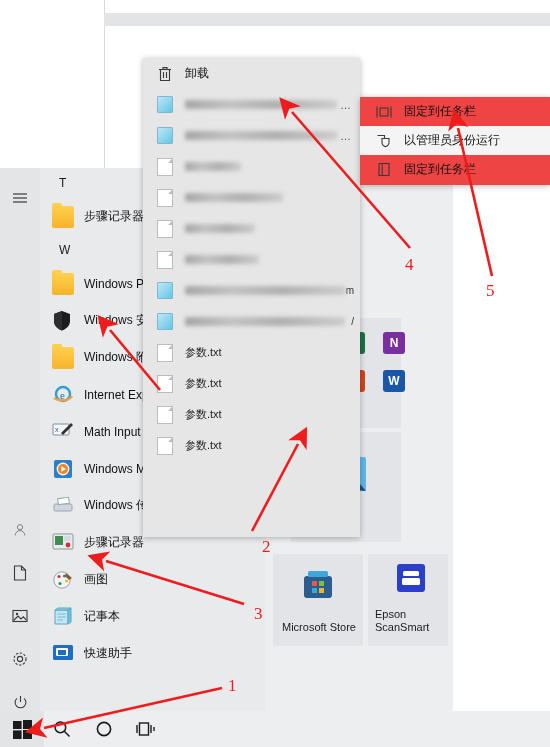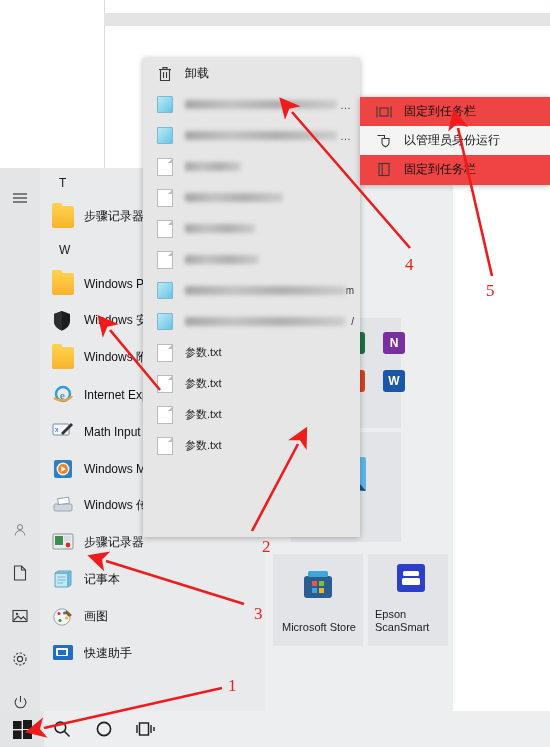--- a/index.html
+++ b/index.html
@@ -249,46 +249,46 @@
           <rect x="3" y="4" width="8" height="9" fill="#3e8f4e"></rect>
               <rect x="12" y="4" width="7" height="5" fill="#d7dce2"></rect>
           <circle cx="16" cy="13" r="2.4" fill="#d2332c"></circle>
             </svg>
         </span>
         <span class="app-label">步骤记录器</span>
       </div>
 
       <div class="app-row">
         <span class="app-ico">
+          <svg width="22" height="22" viewBox="0 0 22 22">
+              <circle cx="10" cy="11" r="8.2" fill="#f2f4f6" stroke="#9aa4ae"></circle>
+          <circle cx="7" cy="7.5" r="1.6" fill="#e0322c"></circle>
+              <circle cx="12.5" cy="7" r="1.6" fill="#2f7fc4"></circle>
+          <circle cx="14.6" cy="12" r="1.6" fill="#f0b429"></circle>
+              <circle cx="8" cy="14.5" r="1.6" fill="#3e8f4e"></circle>
+          <path d="M14 4 20 9l-3 2-4-4z" fill="#8b5a2b"></path>
+            </svg>
+        </span>
+        <span class="app-label">画图</span>
+      </div>
+
+      <div class="app-row">
+        <span class="app-ico">
           <svg width="22" height="21" viewBox="0 0 22 21">
               <path d="M3 4h13v14H3z" fill="#bfe7f6" stroke="#5fa6c0"></path>
           <path d="M3 4 6 2h13l-3 2z" fill="#8fd4ec" stroke="#5fa6c0"></path>
               <path d="M16 4l3-2v14l-3 2z" fill="#6bc4e4" stroke="#5fa6c0"></path>
           <g stroke="#7fb7cc">
                 <line x1="5.5" y1="8" x2="13.5" y2="8"></line>
                 <line x1="5.5" y1="11" x2="13.5" y2="11"></line>
                 <line x1="5.5" y1="14" x2="11" y2="14"></line>
               </g>
             </svg>
         </span>
         <span class="app-label">记事本</span>
-      </div>
-
-      <div class="app-row">
-        <span class="app-ico">
-          <svg width="22" height="22" viewBox="0 0 22 22">
-              <circle cx="10" cy="11" r="8.2" fill="#f2f4f6" stroke="#9aa4ae"></circle>
-          <circle cx="7" cy="7.5" r="1.6" fill="#e0322c"></circle>
-              <circle cx="12.5" cy="7" r="1.6" fill="#2f7fc4"></circle>
-          <circle cx="14.6" cy="12" r="1.6" fill="#f0b429"></circle>
-              <circle cx="8" cy="14.5" r="1.6" fill="#3e8f4e"></circle>
-          <path d="M14 4 20 9l-3 2-4-4z" fill="#8b5a2b"></path>
-            </svg>
-        </span>
-        <span class="app-label">画图</span>
       </div>
 
 
       <div class="app-row">
         <span class="app-ico">
           <svg width="22" height="20" viewBox="0 0 22 20">
               <rect x="1" y="2" width="20" height="15" rx="1.5" fill="#1e6fc4"></rect>
           <rect x="4" y="5" width="12" height="8" rx="1" fill="#fff"></rect>
               <rect x="6" y="7" width="8" height="5" fill="#1e6fc4"></rect>
             </svg>

